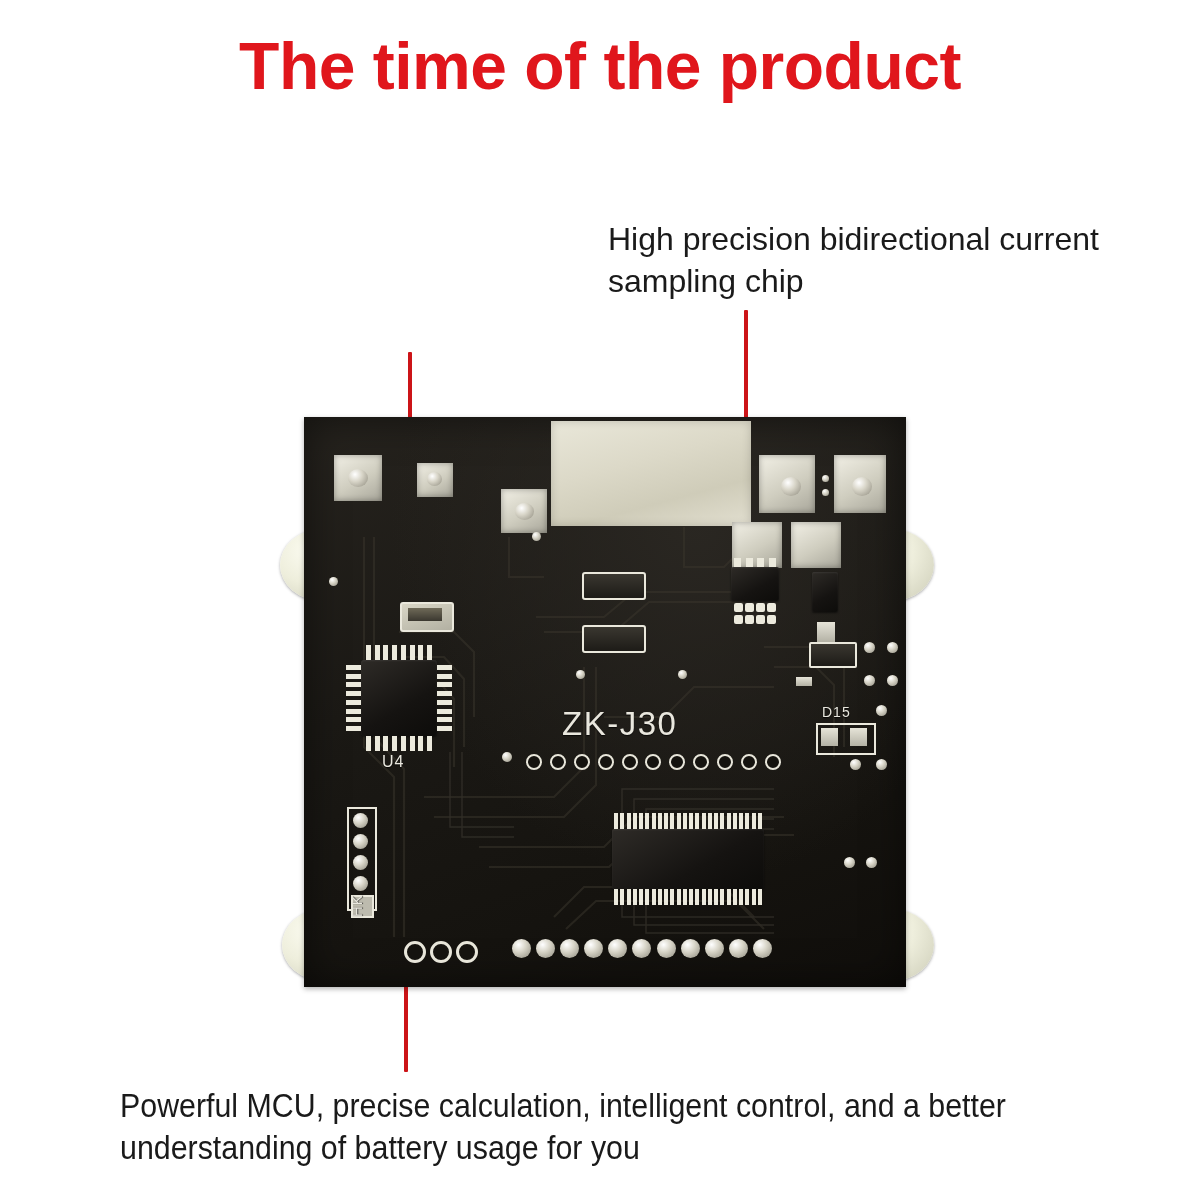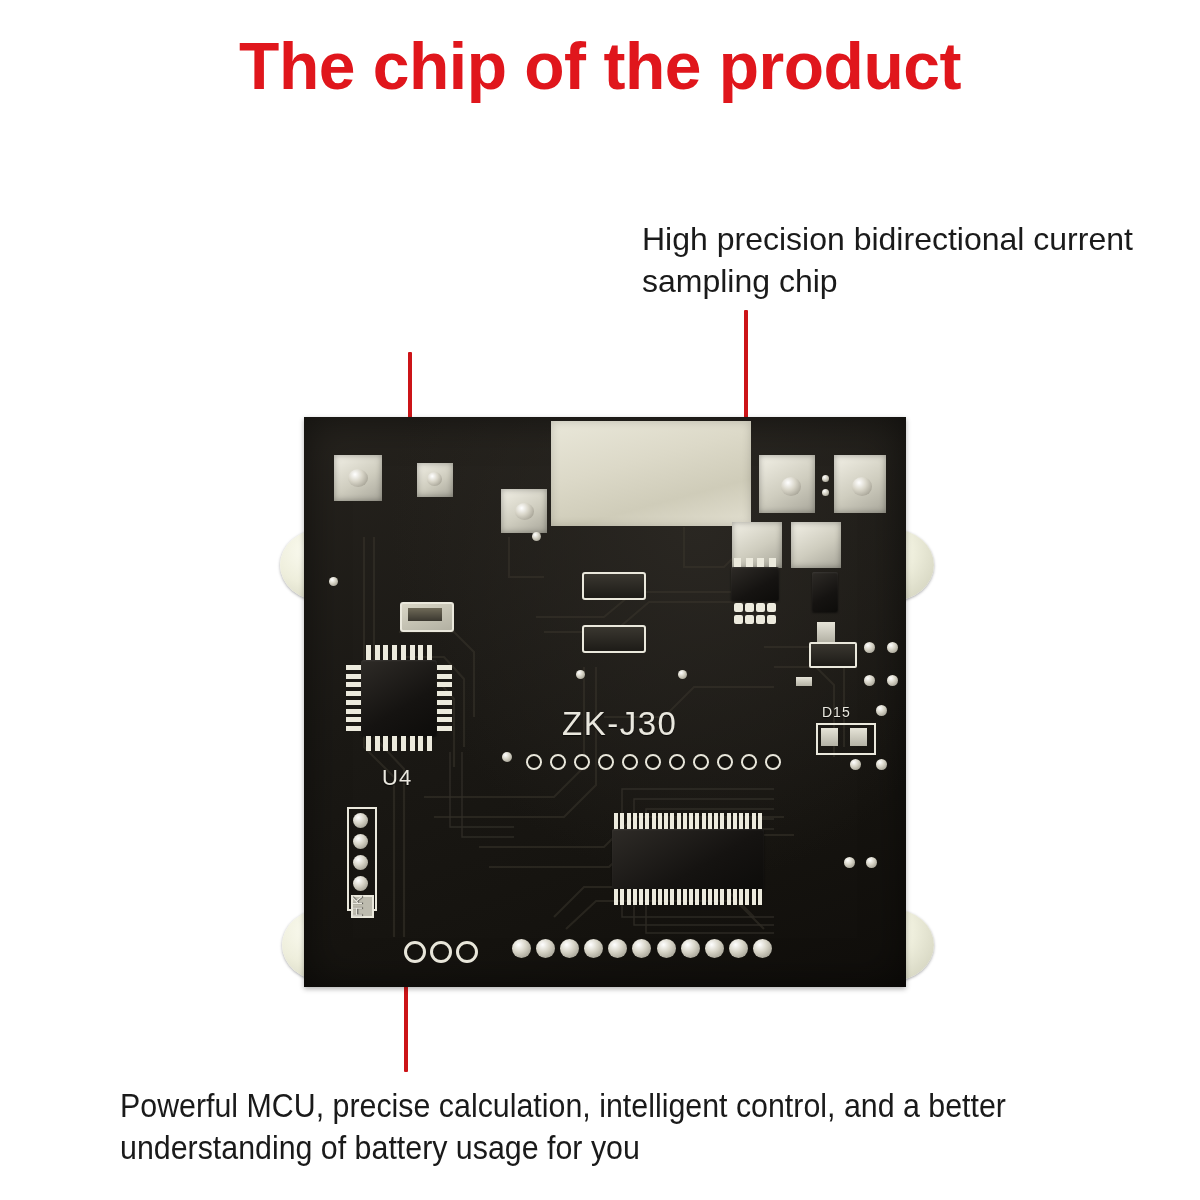--- a/index.html
+++ b/index.html
@@ -26,21 +26,21 @@
 
   
   .anno{
     position:absolute;
     color:#1a1a1a;
     font-size:32px;
     line-height:1.30;
     font-weight:400;
   }
   #anno-left{left:104px;top:183px;width:540px;}
-  #anno-right{left:642px;top:219px;width:500px;}
+  #anno-right{left:608px;top:219px;width:500px;}
   #anno-bottom{
     left:120px;top:1085px;width:980px;
     font-size:33px;line-height:1.28;
     transform:scaleX(0.92);transform-origin:left top;
   }
 
   
   .leader{position:absolute;background:#cc1418;width:4px;border-radius:1px;}
   #leader-left{left:408px;top:352px;height:256px;}
   #leader-right{left:744px;top:310px;height:262px;}
@@ -95,21 +95,21 @@
     position:absolute;left:247px;top:4px;width:200px;height:105px;
     background:linear-gradient(165deg,#e9e7d9 0%,#dcd9c8 40%,#cfccb9 70%,#e2dfd0 100%);
     box-shadow:inset 0 0 10px rgba(0,0,0,.18);
   }
 </style>
 </head>
 <body>
 
 <div class="stage">
 
-  <div id="title">The chip of the product</div>
+  <div id="title">The time of the product</div>
 
   <div class="anno" id="anno-right">High precision bidirectional current sampling chip</div>
   <div class="anno" id="anno-bottom">Powerful MCU, precise calculation, intelligent control, and a better understanding of battery usage for you</div>
 
   <div class="leader" id="leader-left"></div>
   <div class="leader" id="leader-right"></div>
   <div class="leader" id="leader-bottom"></div>
 
   <div id="pcb-photo">
 
@@ -218,21 +218,21 @@
       <div class="pinrow" style="left:133px;top:248px;width:15px;height:66px;flex-direction:column;">
         <i style="width:15px;height:5px"></i>
           <i style="width:15px;height:5px"></i>
         <i style="width:15px;height:5px"></i>
           <i style="width:15px;height:5px"></i>
         <i style="width:15px;height:5px"></i>
           <i style="width:15px;height:5px"></i>
         <i style="width:15px;height:5px"></i>
           <i style="width:15px;height:5px"></i>
       </div>
-      <div class="silk" style="left:78px;top:348px;font-size:22px;">U4</div>
+      <div class="silk" style="left:78px;top:336px;font-size:16px;">U4</div>
 
       <div class="outline" style="left:43px;top:390px;width:26px;height:100px;"></div>
       <div class="solderblob" style="left:49px;top:396px;width:15px;height:15px;"></div>
       <div class="solderblob" style="left:49px;top:417px;width:15px;height:15px;"></div>
       <div class="solderblob" style="left:49px;top:438px;width:15px;height:15px;"></div>
       <div class="solderblob" style="left:49px;top:459px;width:15px;height:15px;"></div>
       <div class="outline" style="left:47px;top:478px;width:19px;height:19px;background:#bdbbae;"></div>
       <div class="silk" style="left:44px;top:500px;font-size:15px;transform:rotate(-90deg);transform-origin:left top;">HK</div>
 
       <div class="outline" style="left:278px;top:155px;width:60px;height:24px;border-radius:3px;

